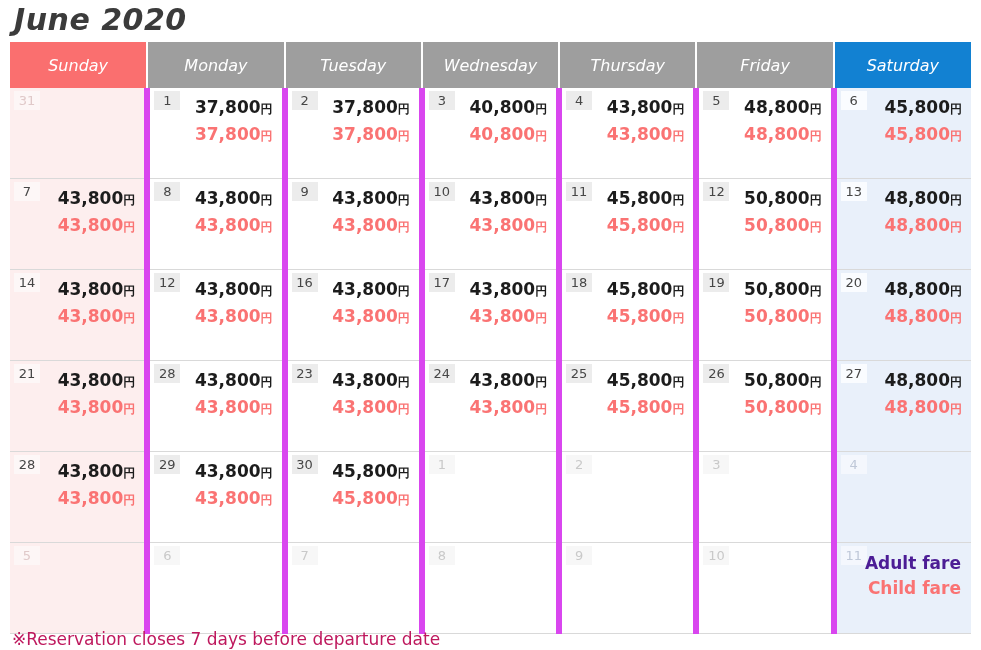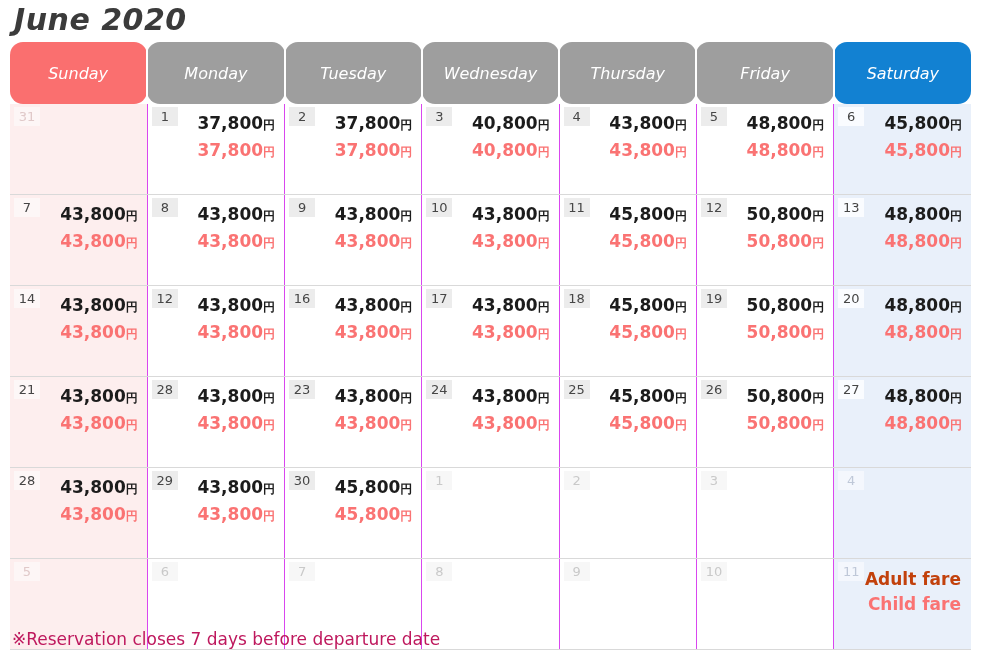--- a/index.html
+++ b/index.html
@@ -45,41 +45,40 @@
   }
   table.cal {
     border-collapse: collapse;
     table-layout: fixed;
     width: 961px;
   }
   table.cal col { width: 137.28px; }
 
   thead th {
     height: 30px;
-    padding: 16px;
+    padding: 8px;
     color: #ffffff;
     font-size: 16px;
     font-style: italic;
     font-weight: normal;
     text-align: center;
     vertical-align: middle;
     border-right: 2px solid #ffffff;
     background: #9e9e9e;
     font-family: "DejaVu Sans", "Liberation Sans", sans-serif;
-    border-radius: 13px;
   }
   thead th:last-child { border-right: none; }
   thead th.sun { background: #fa6f6f; }
   thead th.sat { background: #1281d2; }
 
   tbody td {
     height: 90px;
     padding: 0;
     vertical-align: top;
-    border-right: 1px solid #d946ef;
+    border-right: 6px solid #d946ef;
     border-bottom: 1px solid #d9d9d9;
     background: #ffffff;
     position: relative;
   }
   tbody td:last-child { border-right: none; }
   tbody tr:last-child td { border-bottom: 1px solid #d9d9d9; }
 
   tbody td.sun  { background: #fdeeee; }
   tbody td.sat  { background: #e9f0fa; }
 
@@ -127,21 +126,21 @@
     top: 8px;
     text-align: right;
     line-height: 25px;
   }
   .legend .lbl {
     font-size: 17px;
     font-weight: bold;
     white-space: nowrap;
     font-family: "DejaVu Sans", "Liberation Sans", sans-serif;
   }
-  .legend .lbl.adult { color: #c2410c; margin-left: 29px; }
+  .legend .lbl.adult { color: #4c1d95; margin-left: 29px; }
   .legend .lbl.child { color: #fa7373; }
 
   
   .footer {
     position: absolute;
     left: 0;
     top: 614px;
     width: 981px;
     height: 36px;
   }

